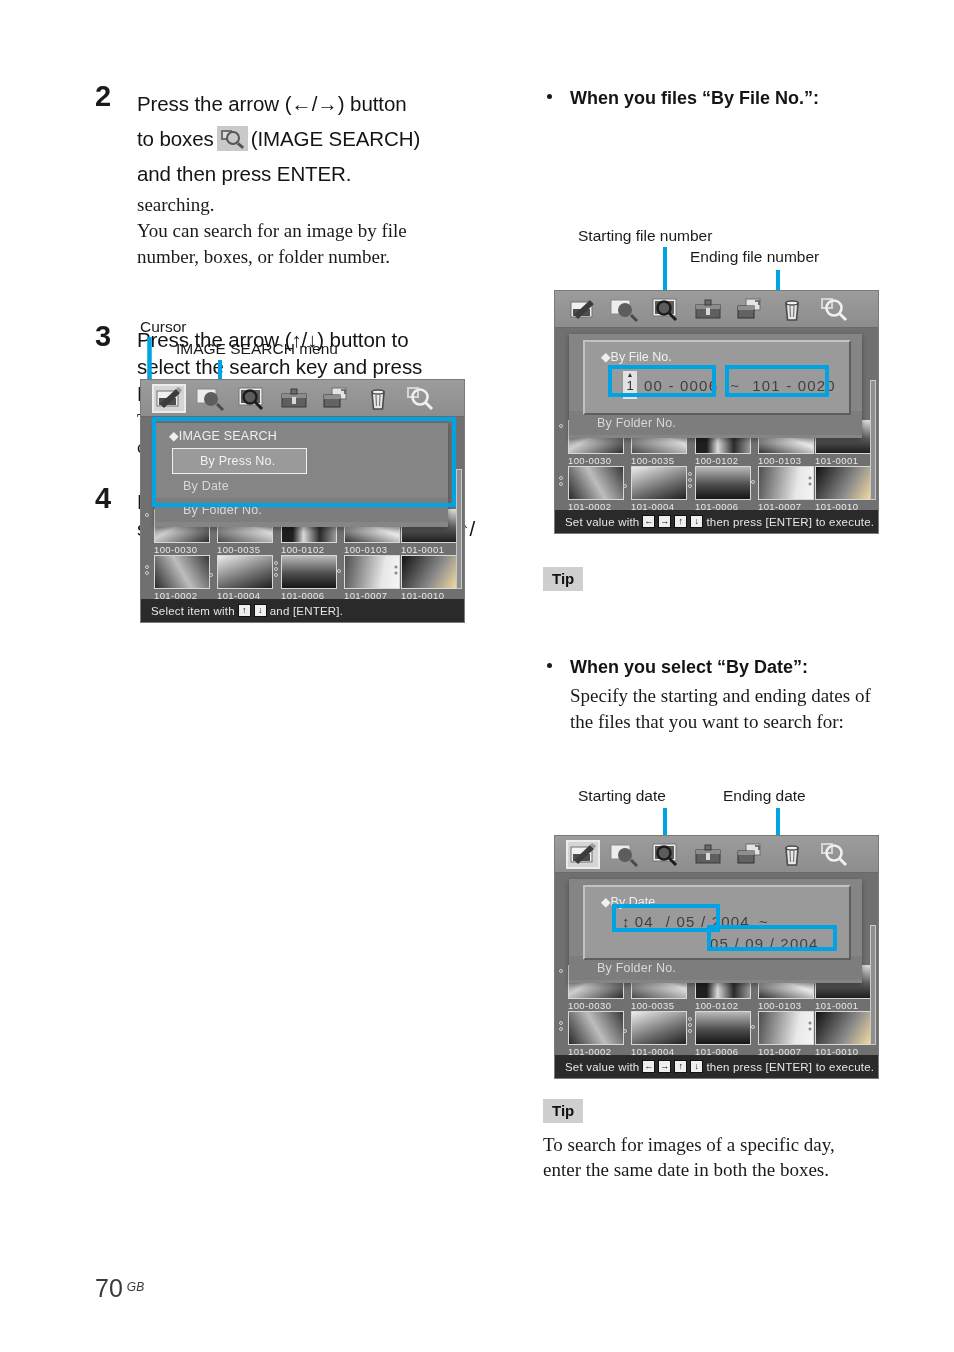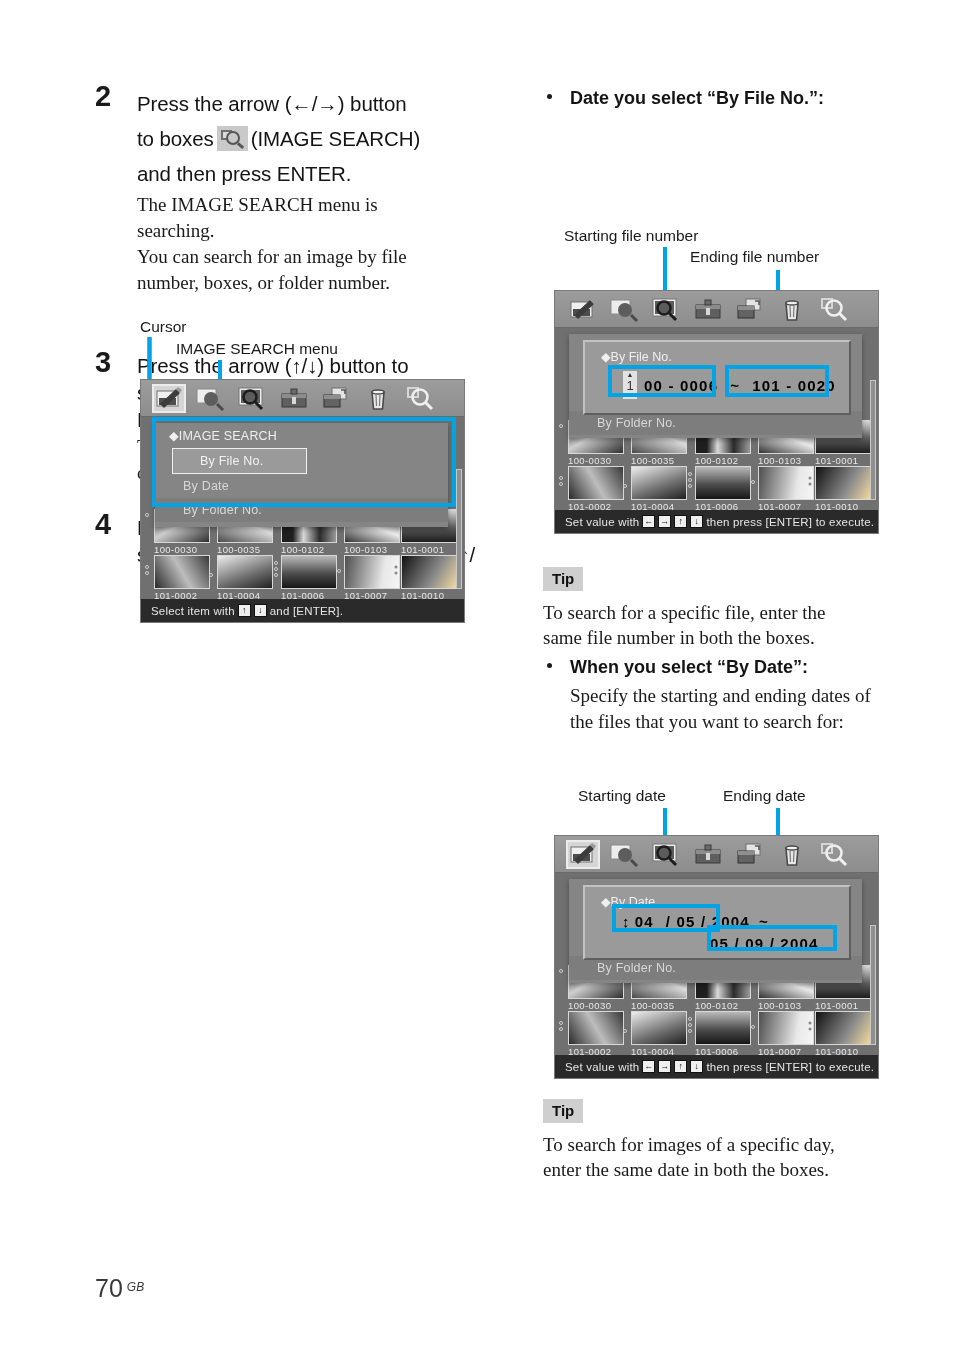--- a/index.html
+++ b/index.html
@@ -171,21 +171,21 @@
     position: absolute; background: #9a9a9a;
     border-top: 2px solid #c2c2c2; border-left: 2px solid #c2c2c2;
     border-right: 2px solid #5e5e5e; border-bottom: 2px solid #5e5e5e;
   }
   .dialog-title {
     font-family: "Liberation Sans", sans-serif; font-size: 12.5px;
     color: #f0f0f0; padding: 7px 0 0 16px;
   }
   .val-text {
     font-family: "Liberation Sans", sans-serif; font-size: 15px;
-    color: #000000; letter-spacing: 1.2px; font-weight: bold;
+    color: #404040; letter-spacing: 1.2px;
   }
   .spinner {
     display: inline-flex; flex-direction: column; align-items: center;
     justify-content: center; background: #e2e2e2; border: 1px solid #9a9a9a;
     width: 16px; height: 30px; font-size: 7px; color: #333; line-height: 1;
   }
   .hl-box {
     position: absolute; border: 4px solid #00a3e3;
   }
 
@@ -207,21 +207,20 @@
     <div class="step">
       <div class="step-num">2</div>
       <div class="step-head">
         <div>Press the arrow (←/→) button</div>
         <div>
           <span>to boxes</span><span class="inline-icon"><span class="sq"></span><span class="lens"></span><span class="hdl"></span></span><span>(IMAGE SEARCH)</span>
         </div>
         <div>and then press ENTER.</div>
       </div>
       <div class="step-body">
-        <div>The IMAGE SEARCH menu is</div>
         <div>searching.</div>
         <div>You can search for an image by file</div>
         <div>number, boxes, or folder number.</div>
       </div>
     </div>
 
     <div class="step" style="margin-top:56px">
       <div class="step-num">3</div>
       <div class="step-head tight" style="width:320px">Press the arrow (↑/↓) button to select the search key and press ENTER.</div>
       <div class="step-body" style="width:330px">The dialog box used for specifying the criteria for searching is displayed.</div>
@@ -364,45 +363,45 @@
               <div class="mark"></div>
             </div>
           <div class="thumb" style="left:260px; top:4px; background:linear-gradient(120deg,#111,#8a8a8a 60%,#f0d9a0);"></div>
           <div class="thumb-cap" style="left:260px; top:39px;">101-0010</div>
         </div>
       </div>
       <div class="scrollbar" style="top:52px; height:120px;"></div>
 
       <div class="menu-panel" style="left:14px; top:6px; right:16px; height:104px;">
         <div class="menu-title">◆IMAGE SEARCH</div>
-        <div class="menu-row highlight" style="margin-left:17px;">By File No.</div>
+        <div class="menu-row highlight" style="margin-left:17px;">By Press No.</div>
         <div class="menu-row">By Date</div>
         <div class="menu-row alt">By Folder No.</div>
       </div>
     </div>
 
     <div class="statusbar">
       <span>Select item with</span>
       <span class="keycap">↑</span>
       <span class="keycap">↓</span>
       <span>and [ENTER].</span>
     </div>
   </div>
 
   <div class="hl-box" style="left:152px; top:417px; width:304px; height:90px;"></div>
 
   <div class="col-right">
 
     <div class="bullet">
       <div class="dot"></div>
-      <div class="bullet-head">Date you select “By File No.”:</div>
-    </div>
-  </div>
-
-  <div class="callout-label" style="left:564px; top:227px;">Starting file number</div>
+      <div class="bullet-head">When you files “By File No.”:</div>
+    </div>
+  </div>
+
+  <div class="callout-label" style="left:578px; top:227px;">Starting file number</div>
   <div class="callout-label" style="left:690px; top:248px;">Ending file number</div>
   <div class="leader-v" style="left:663px; top:247px; height:122px;"></div>
   <div class="leader-v" style="left:776px; top:270px; height:99px;"></div>
 
   <div class="shot" style="left:554px; top:290px; width:325px; height:244px;">
 
     <div class="toolbar">
       <div class="tb-icon" style="left:11px;">
         <svg width="34" height="29" viewBox="0 0 34 29">
           <rect x="5" y="7" width="21" height="15" fill="#f0f0f0" stroke="#707070"></rect>
@@ -546,21 +545,20 @@
       <span class="keycap">↓</span>
       <span>then press [ENTER] to execute.</span>
     </div>
   </div>
 
   <div class="hl-box" style="left:608px; top:365px; width:108px; height:32px;"></div>
   <div class="hl-box" style="left:725px; top:365px; width:104px; height:32px;"></div>
 
   <div style="position:absolute; left:543px; top:567px; width:380px;">
     <span class="tip-tag">Tip</span>
-    <div class="tip-body" style="width:310px">To search for a specific file, enter the same file number in both the boxes.</div>
   </div>
 
   <div style="position:absolute; left:543px; top:655px; width:380px;">
     <div class="bullet">
       <div class="dot"></div>
       <div class="bullet-head">When you select “By Date”:</div>
       <div class="bullet-body" style="width:310px">Specify the starting and ending dates of the files that you want to search for:</div>
     </div>
   </div>
 

